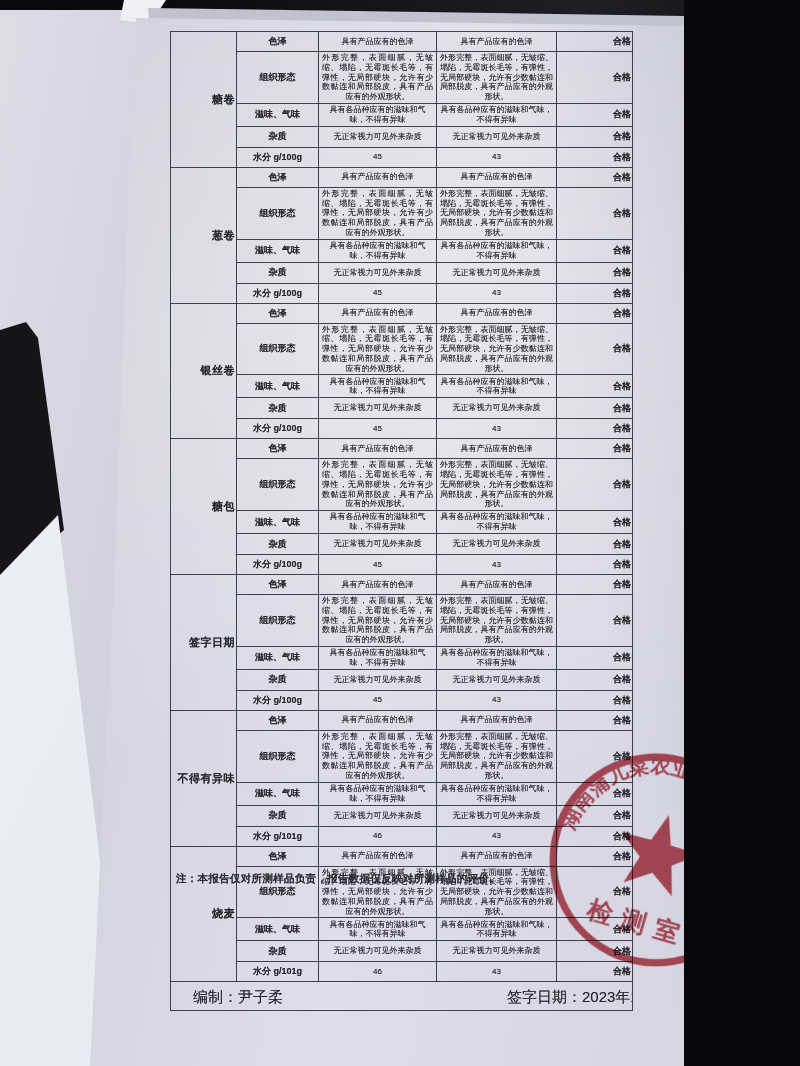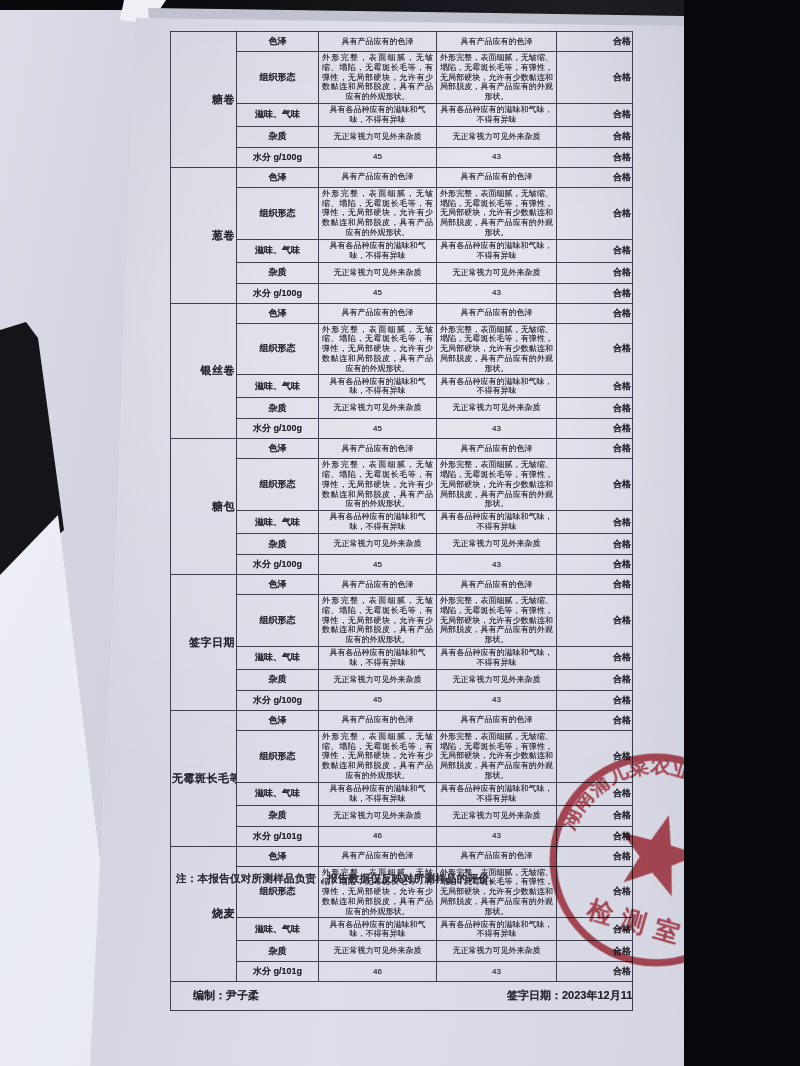--- a/index.html
+++ b/index.html
@@ -50,21 +50,21 @@
     border-collapse:collapse;table-layout:fixed;
     color:#26262f;text-shadow:0 0 0.5px rgba(38,38,50,0.55);}
   .report-table td{border:1px solid rgba(50,50,64,0.92);overflow:hidden;}
   .prod{font-weight:bold;font-size:11px;text-align:right;letter-spacing:0.5px;white-space:nowrap;}
   .c-item{font-weight:bold;font-size:9px;text-align:center;padding:0 15px;}
   .c-standard,.c-result{font-size:8px;text-align:center;padding:1px 3px;line-height:1.22;}
   tr.long .c-standard,tr.long .c-result{text-align:justify;text-align-last:center;margin-top:46px;}
   .c-conclusion{font-size:9px;font-weight:bold;text-align:right;}
   .rh0 td{height:17px;} .rh1 td{height:40px;} .rh2 td{height:20px;}
   .rh3 td{height:18px;} .rh4 td{height:17px;margin-left:40px;}
-  .footer-row td{height:26px;position:relative;font-size:11px;font-weight:bold;}
+  .footer-row td{height:26px;position:relative;font-size:15px;font-weight:normal;}
   .compiler{position:absolute;left:22px;top:6px;}
   .signdate{position:absolute;left:336px;top:6px;white-space:nowrap;}
 
   .note{position:absolute;left:176px;top:872px;font-size:10.5px;font-weight:bold;
     color:#2a2a34;letter-spacing:0.3px;text-shadow:0 0 0.5px rgba(42,42,52,0.5);text-align:center;}
 
   
   .stamp{position:absolute;left:544px;top:748px;width:224px;height:224px;
     transform:rotate(16deg);mix-blend-mode:multiply;opacity:0.85;filter:blur(0.35px);}
 </style>
@@ -246,21 +246,21 @@
           <td class="c-result">无正常视力可见外来杂质</td>
           <td class="c-conclusion">合格</td>
         </tr>
         <tr class="rh4">
           <td class="c-item">水分 g/100g</td>
           <td class="c-standard">45</td>
           <td class="c-result">43</td>
           <td class="c-conclusion">合格</td>
         </tr>
         <tr class="rh0">
-          <td rowspan="5" class="prod">无霉斑长毛等</td>
+          <td rowspan="5" class="prod">不得有异味</td>
           <td class="c-item">色泽</td>
           <td class="c-standard">具有产品应有的色泽</td>
           <td class="c-result">具有产品应有的色泽</td>
           <td class="c-conclusion">合格</td>
         </tr>
         <tr class="rh1 long">
           <td class="c-item">组织形态</td>
           <td class="c-standard">外形完整，表面细腻，无皱缩、塌陷，无霉斑长毛等，有弹性，无局部硬块，允许有少数黏连和局部脱皮，具有产品应有的外观形状。</td>
           <td class="c-result">外形完整，表面细腻，无皱缩、塌陷，无霉斑长毛等，有弹性，无局部硬块，允许有少数黏连和局部脱皮，具有产品应有的外观形状。</td>
           <td class="c-conclusion">合格</td>

